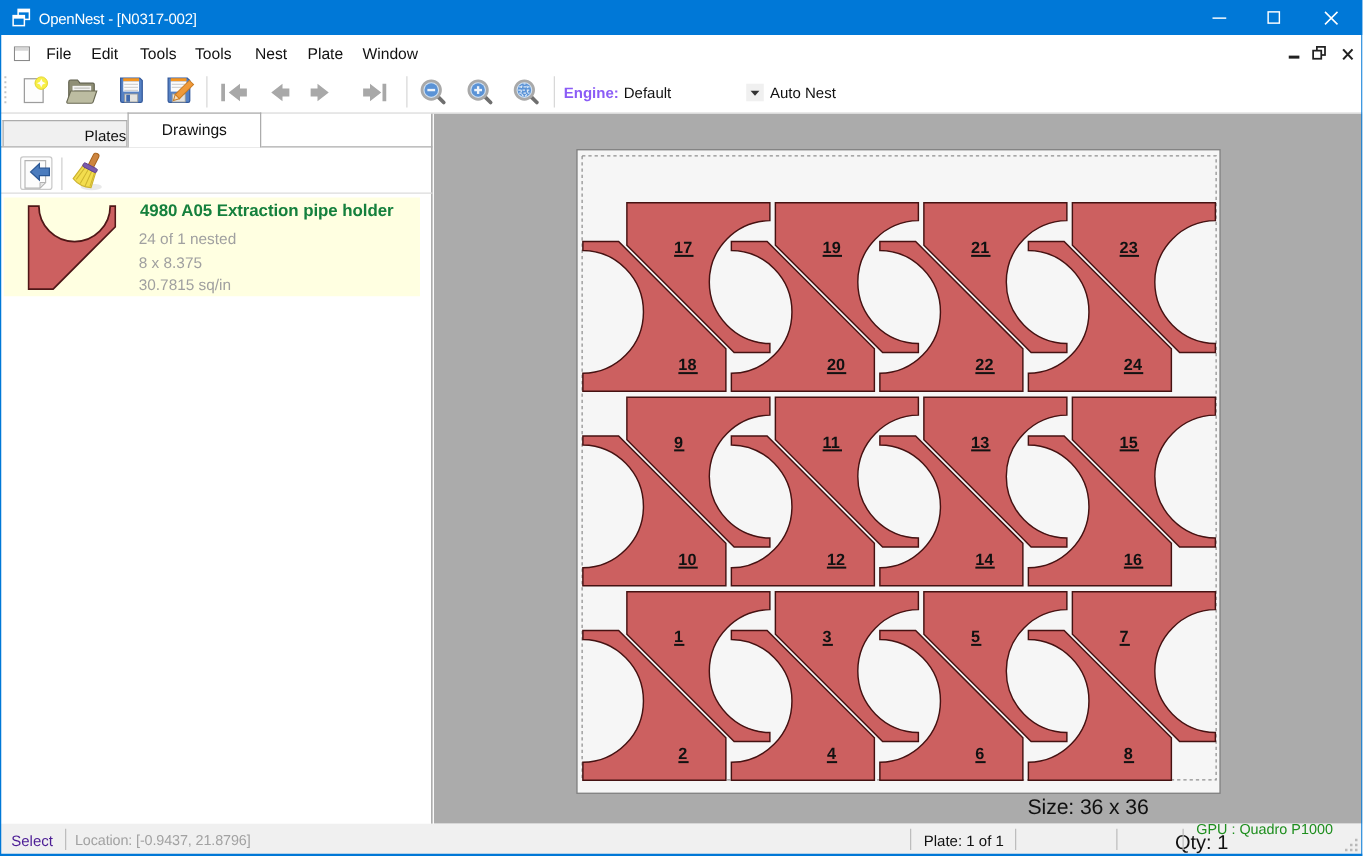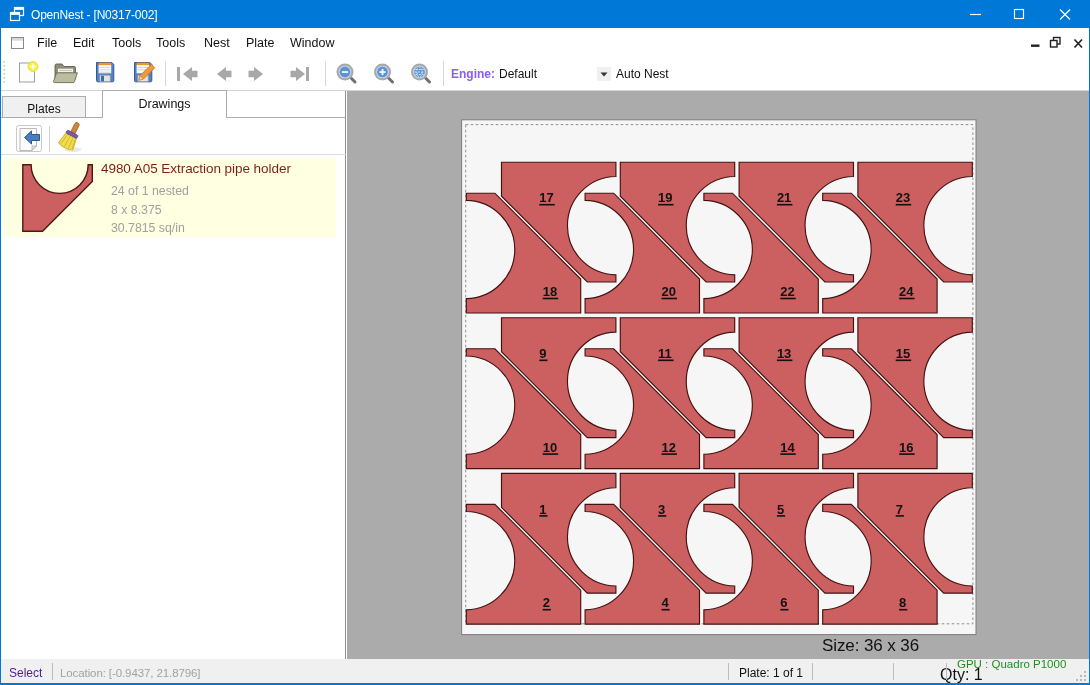--- a/index.html
+++ b/index.html
@@ -140,23 +140,23 @@
 <div class="abs" style="left:451px;top:67px;font-size:12px;font-weight:bold;color:#8b5cf6">Engine:</div>
 <div class="abs" style="left:499px;top:67px;font-size:12px;color:#111">Default</div>
 <div class="abs" style="left:597px;top:67px;width:14px;height:14px;background:#f0f0f0"></div>
 <svg class="abs" style="left:597px;top:67px" width="14" height="14">
     <path d="M3.5 5.5 L7 9.5 L10.5 5.5Z" fill="#333"></path>
   </svg>
 <div class="abs" style="left:616px;top:67px;font-size:12px;color:#111">Auto Nest</div>
 
 <div class="abs" style="left:0;top:91px;width:346px;height:568px;background:#fff;border-right:1px solid #919191"></div>
 
-<div class="abs" style="left:2px;top:96px;width:84px;height:21px;background:#f0f0f0;border:1px solid #acacac;border-bottom:none;font-size:12px;color:#111;text-align:center;padding-top:4.5px">Plates</div>
+<div class="abs" style="left:2px;top:96px;width:100px;height:21px;background:#f0f0f0;border:1px solid #acacac;border-bottom:none;font-size:12px;color:#111;text-align:right;padding-top:4.5px">Plates</div>
 <div class="abs" style="left:0;top:117px;width:346px;height:1px;background:#acacac"></div>
-<div class="abs" style="left:102px;top:90px;width:125px;height:28px;background:#fff;border:1px solid #acacac;border-bottom:none;font-size:12.5px;color:#111;text-align:center;padding-top:6px">Drawings</div>
+<div class="abs" style="left:102px;top:90px;width:107px;height:28px;background:#fff;border:1px solid #acacac;border-bottom:none;font-size:12.5px;color:#111;text-align:center;padding-top:6px">Drawings</div>
 
 <svg class="abs" style="left:0;top:120px" width="120" height="36" viewBox="0 0 120 36">
   <rect x="16.5" y="5.5" width="25" height="26" fill="#fdfdfd" stroke="#c9c9c9" rx="2"></rect>
   <g>
     <path d="M20 8.5 H36.5 V26 L32 30.5 H20Z" fill="#fcfcfc" stroke="#b3b3b3" stroke-width="0.9"></path>
     <path d="M36.5 26 L32 30.5 L32 26Z" fill="#e4e4e4" stroke="#b3b3b3" stroke-width="0.8"></path>
     <path d="M24.5 17.5 L31.5 11 L31.5 14.5 L39.5 14.5 L39.5 20.5 L31.5 20.5 L31.5 24Z" fill="#4b7cbe" stroke="#2a5795" stroke-width="1"></path>
   </g>
   <line x1="49.5" y1="6" x2="49.5" y2="32" stroke="#d0d0d0"></line>
   <g>
@@ -174,21 +174,21 @@
     </g>
   </g>
 </svg>
 
 <div class="abs" style="left:0;top:153.5px;width:346px;height:1px;background:#dcdcdc"></div>
 
 <div class="abs" style="left:3px;top:158px;width:333px;height:79px;background:#ffffe1"></div>
 <svg class="abs" style="left:22px;top:164px" width="71" height="68" viewBox="-0.8 -0.8 71 68">
   <path d="M0 0H8.3A28.53 28.53 0 0 0 65.36 0H69.51V16.6L19.71 66.4H0Z" fill="#cc6060" stroke="#4f1717" stroke-width="1.4"></path>
 </svg>
-<div class="abs" style="left:101px;top:160.5px;font-size:13.5px;font-weight:normal;letter-spacing:-0.05px;color:#7f1d1d">4980 A05 Extraction pipe holder</div>
+<div class="abs" style="left:112px;top:160.5px;font-size:13.5px;font-weight:bold;letter-spacing:-0.05px;color:#15803d">4980 A05 Extraction pipe holder</div>
 <div class="abs" style="left:111px;top:181.8px;font-size:12.3px;color:#a0a0a0;line-height:18.7px">24 of 1 nested<br>8 x 8.375<br>30.7815 sq/in</div>
 
 <svg class="abs" style="left:347px;top:91px" width="743" height="568" viewBox="347 91 743 568">
   <rect x="347" y="91" width="743" height="568" fill="#ababab"></rect>
   <rect x="461.6" y="119.8" width="514.4" height="514.8" fill="#f6f6f6" stroke="#7d7d7d" stroke-width="1"></rect>
   <rect x="465.7" y="124.6" width="507.2" height="499.2" fill="none" stroke="#8f8f8f" stroke-width="1" stroke-dasharray="2.6 2.4"></rect>
 <path d="M0 0H114.4V14.3A49.16 49.16 0 0 0 114.4 112.61V119.76H85.8L0 33.96Z" transform="translate(501.5 162.2)" fill="#cc6060" stroke="#451212" stroke-width="1.15"></path>
 <path d="M0 0H114.4V14.3A49.16 49.16 0 0 0 114.4 112.61V119.76H85.8L0 33.96Z" transform="translate(466.3 193.2) rotate(180 57.20 59.88)" fill="#cc6060" stroke="#451212" stroke-width="1.15"></path>
 <path d="M0 0H114.4V14.3A49.16 49.16 0 0 0 114.4 112.61V119.76H85.8L0 33.96Z" transform="translate(620.3 162.2)" fill="#cc6060" stroke="#451212" stroke-width="1.15"></path>
 <path d="M0 0H114.4V14.3A49.16 49.16 0 0 0 114.4 112.61V119.76H85.8L0 33.96Z" transform="translate(585.1 193.2) rotate(180 57.20 59.88)" fill="#cc6060" stroke="#451212" stroke-width="1.15"></path>

